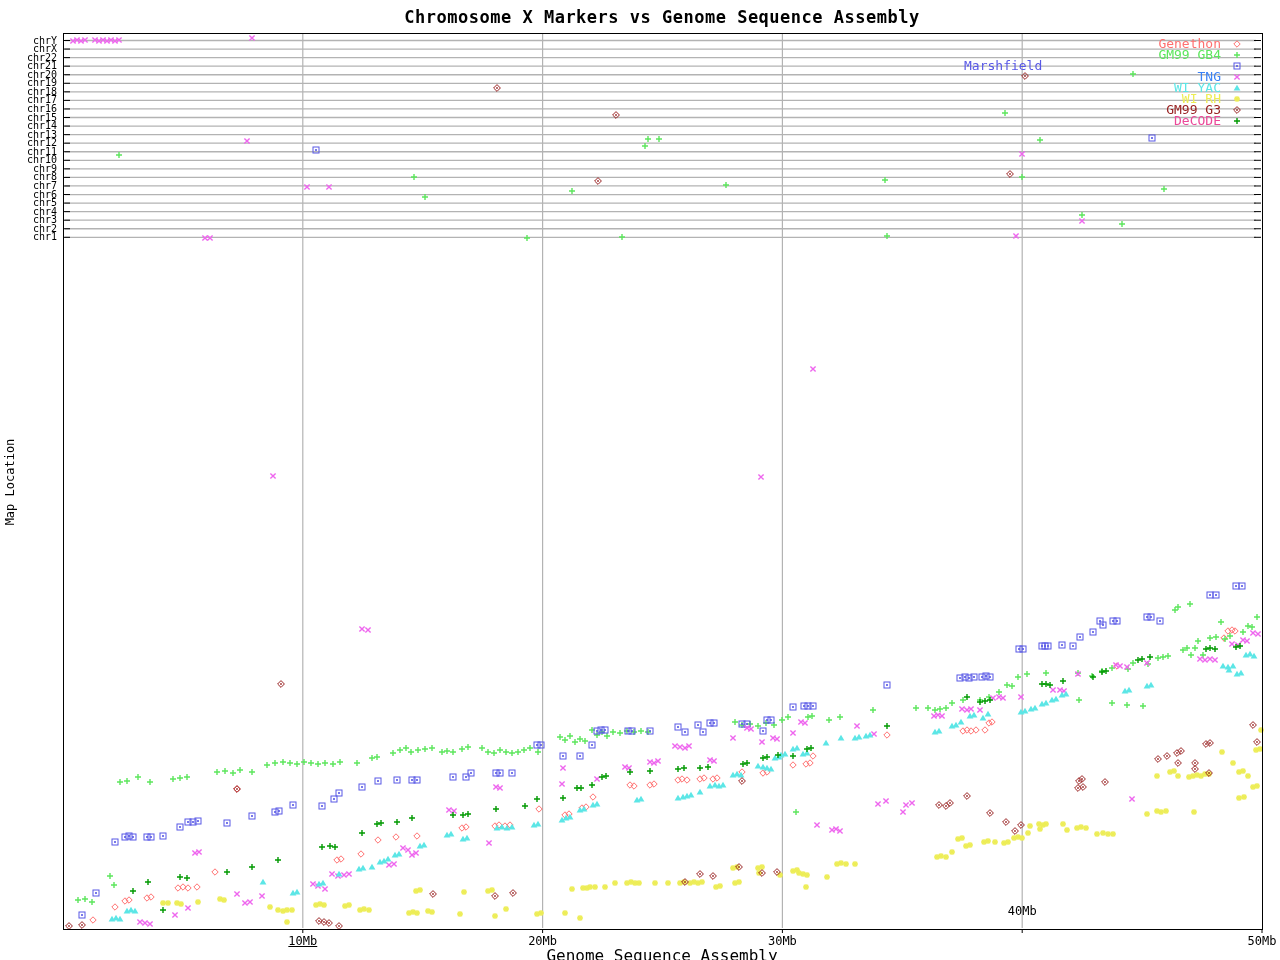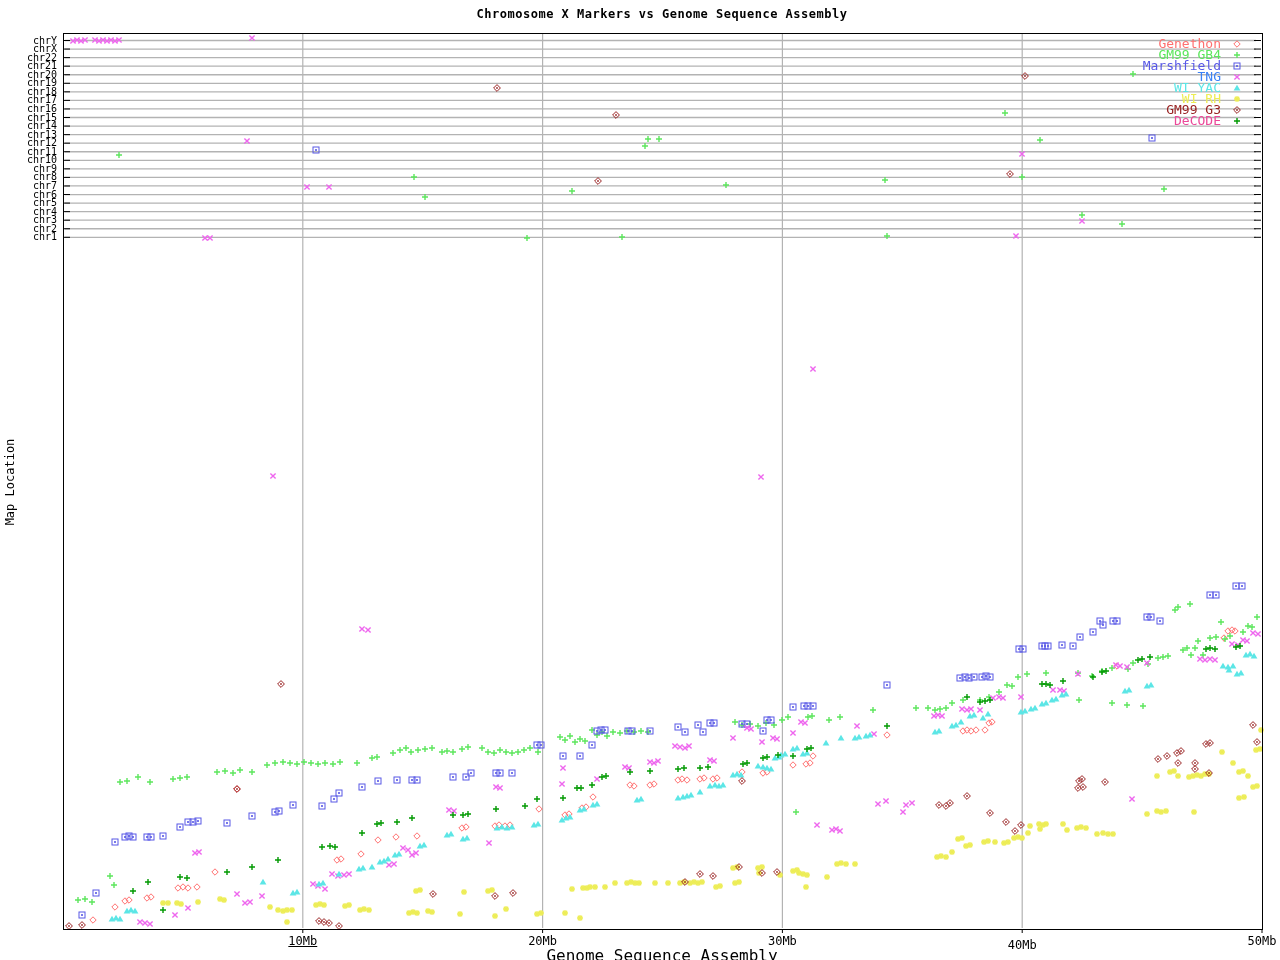--- a/index.html
+++ b/index.html
@@ -1,18 +1,18 @@
 <!DOCTYPE html>
 <html><head>
 <meta charset="utf-8">
 <style>
   html,body{margin:0;padding:0;background:#ffffff;}
   body{width:1280px;height:960px;position:relative;font-family:"DejaVu Sans Mono",monospace;color:#000;}
   .abs{position:absolute;}
-  .title{left:44px;top:7px;width:1236px;text-align:center;font-size:12px;font-weight:bold;letter-spacing:0.5px;}
+  .title{left:44px;top:7px;width:1236px;text-align:center;font-size:17px;font-weight:bold;letter-spacing:0.5px;}
   .xlab{left:44px;top:946px;width:1236px;text-align:center;font-size:16px;}
   .ylab{left:-70px;top:475px;width:160px;text-align:center;font-size:12px;transform:rotate(-90deg);}
   .plot-frame{left:63px;top:33px;width:1198px;height:895px;border:1px solid #000;box-sizing:content-box;}
   svg.layer{position:absolute;left:0;top:0;}
   .rowlab{position:absolute;font-size:10px;line-height:9px;text-align:right;width:60px;}
   .xtick{position:absolute;font-size:12px;width:48px;text-align:center;}
   .legend-row{position:absolute;display:flex;align-items:center;justify-content:flex-end;gap:9px;width:280px;font-size:13px;}
 </style>
 </head>
 <body>
@@ -1048,37 +1048,37 @@
     <div class="rowlab" style="top: 198.083px; left: -3px;">chr5</div>
     <div class="rowlab" style="top: 206.64px; left: -3px;">chr4</div>
     <div class="rowlab" style="top: 215.197px; left: -3px;">chr3</div>
     <div class="rowlab" style="top: 223.754px; left: -3px;">chr2</div>
     <div class="rowlab" style="top: 232.311px; left: -3px;">chr1</div>
   </div>
 <div id="xticklabels">
     <div class="xtick" style="left: 278.8px; top: 934px; text-decoration: underline;">10Mb</div>
     <div class="xtick" style="left: 518.6px; top: 934px;">20Mb</div>
     <div class="xtick" style="left: 758.4px; top: 934px;">30Mb</div>
-    <div class="xtick" style="left: 998.2px; top: 938px;">40Mb</div>
+    <div class="xtick" style="left: 998.2px; top: 904px;">40Mb</div>
     <div class="xtick" style="left: 1238px; top: 934px;">50Mb</div>
   </div>
 <div id="legend">
     <div class="legend-row" style="top: 36px; right: 36px;">
       <span style="color: rgb(255, 112, 112);">Genethon</span>
       <svg width="14" height="12">
         <path fill="none" stroke="#ff7070" stroke-width="1" d="M7 2.8L10.2 6L7 9.2L3.8 6Z"></path>
       </svg>
     </div>
     <div class="legend-row" style="top: 47px; right: 36px;">
       <span style="color: rgb(92, 230, 92);">GM99 GB4</span>
       <svg width="14" height="12">
         <path fill="none" stroke="#5ce65c" stroke-width="1.4" d="M4 6H10M7 3V9"></path>
       </svg>
     </div>
-    <div class="legend-row" style="top: 58px; right: 36px;">
+    <div class="legend-row" style="top: 58px; right: 36px; justify-content: space-between;">
       <span style="color: rgb(88, 88, 230);">Marshfield</span>
       <svg width="14" height="12">
         <rect x="4" y="3" width="6" height="6" fill="none" stroke="#5858e6" stroke-width="1"></rect>
         <rect x="6.1" y="5.1" width="1.8" height="1.8" fill="#5858e6"></rect>
       </svg>
     </div>
     <div class="legend-row" style="top: 69px; right: 36px;">
       <span style="color: #3b82f6;">TNG</span>
       <svg width="14" height="12">
         <path fill="none" stroke="#ee66ee" stroke-width="1.4" d="M4.4 3.4L9.6 8.6M9.6 3.4L4.4 8.6"></path>

